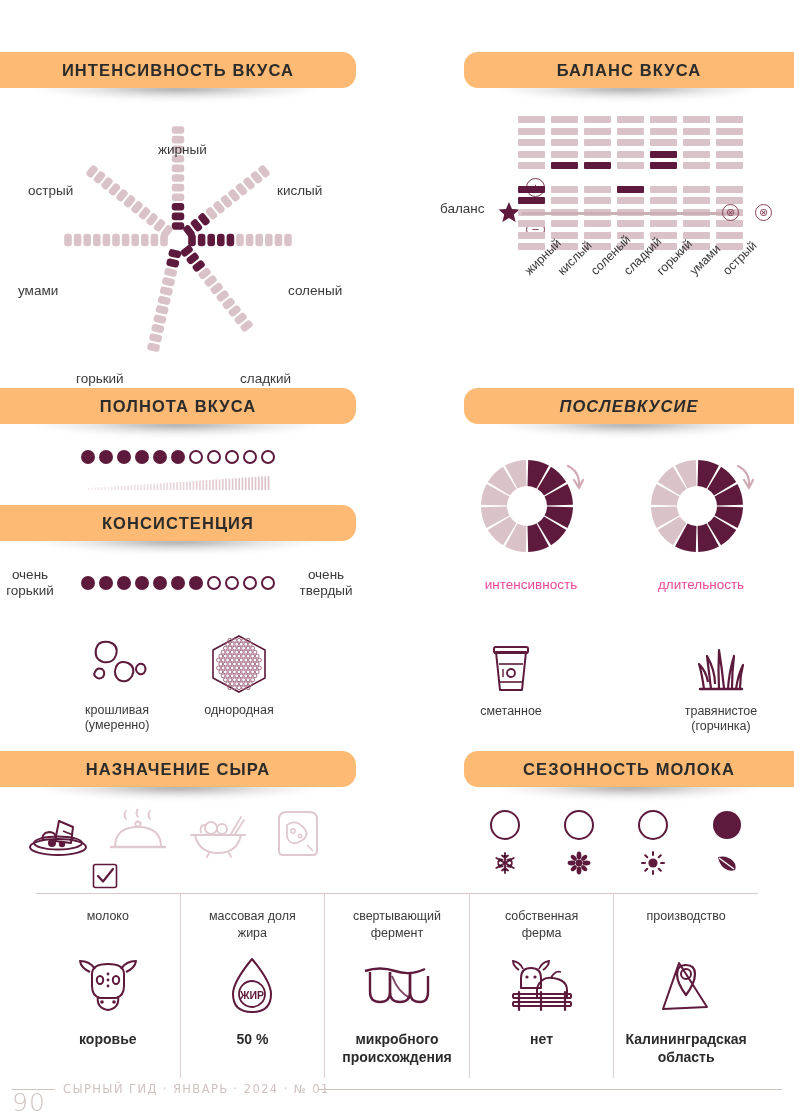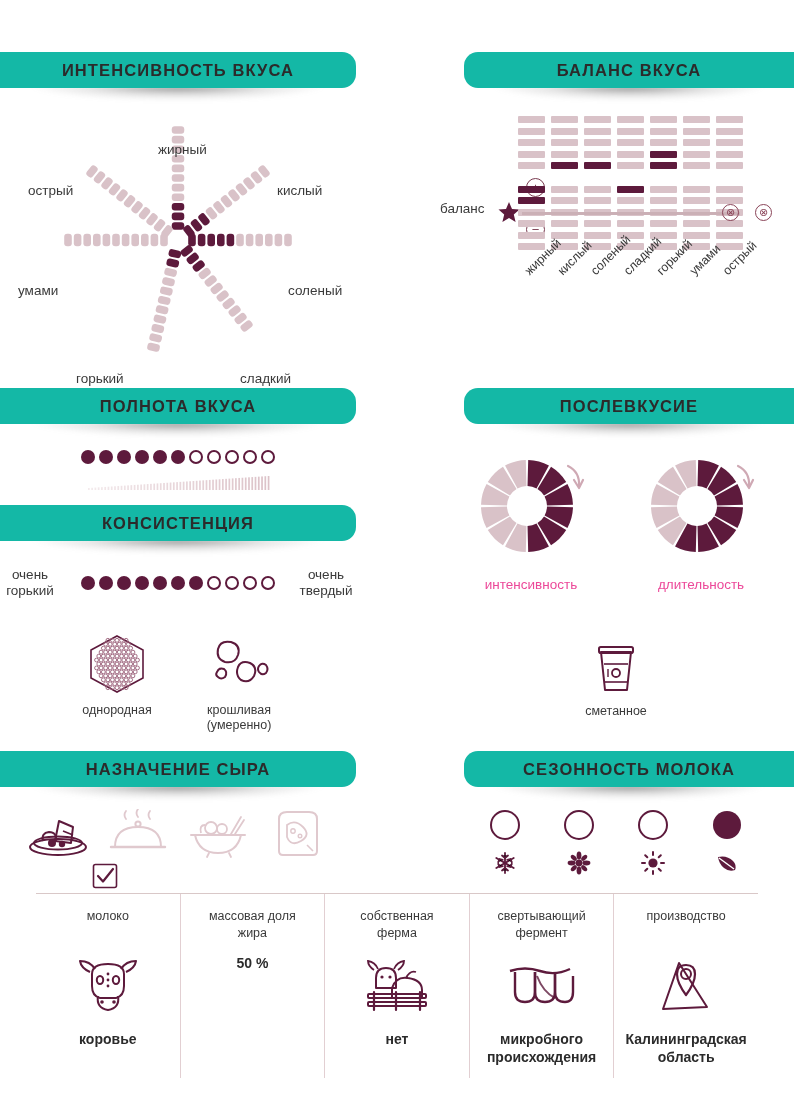--- a/index.html
+++ b/index.html
@@ -9,21 +9,21 @@
     font-family: "Liberation Sans", "DejaVu Sans", sans-serif;
     color: #3a3a3a;
     overflow: hidden;
   }
   .page { position: relative; width: 794px; height: 1118px; }
 
   
   .banner-wrap { position: relative; }
   .banner {
     position: relative;
-    background: #14b8a6;
+    background: #fdba74;
     border-top-right-radius: 14px;
     border-bottom-right-radius: 14px;
     height: 36px;
     display: flex; align-items: center; justify-content: center;
     z-index: 2;
   }
   .banner.right-side {
     border-top-right-radius: 0; border-bottom-right-radius: 0;
     border-top-left-radius: 14px; border-bottom-left-radius: 14px; justify-content: center;
   }
@@ -388,20 +388,32 @@
           <div class="dot off"></div>
           <div class="dot off"></div>
         </div>
       <div class="side-txt" style="width:66px;">
         <div>очень</div>
         <div>твердый</div>
       </div>
     </div>
 
     <div class="icon-row" style="margin-top:36px;gap:18px;align-items:flex-start;">
+      <div class="icon-item" style="width:104px;">
+        <svg width="62" height="58" viewBox="0 0 62 58">
+          <path d="M10,14 Q12,5 23,7 Q33,10 30,20 Q27,29 17,27 Q8,24 10,14 Z" fill="none" stroke="#5d1a3c" stroke-width="2"></path>
+          <path d="M30,32 Q33,25 42,28 Q50,32 46,41 Q41,49 33,45 Q27,40 30,32 Z" fill="none" stroke="#5d1a3c" stroke-width="2"></path>
+          <path d="M9,37 Q11,32 16,34 Q20,37 17,42 Q13,45 10,42 Q7,40 9,37 Z" fill="none" stroke="#5d1a3c" stroke-width="2"></path>
+          <path d="M51,31 Q54,27 58,30 Q61,34 58,38 Q54,41 51,37 Q49,34 51,31 Z" fill="none" stroke="#5d1a3c" stroke-width="2"></path>
+        </svg>
+        <div class="icon-cap">
+          <div>крошливая</div>
+          <div>(умеренно)</div>
+        </div>
+      </div>
       <div class="icon-item" style="width:104px;">
         <svg width="62" height="58" viewBox="0 0 62 58">
           <polygon points="31,1 57,15 57,43 31,57 5,43 5,15" fill="none" stroke="#5d1a3c" stroke-width="1.6"></polygon>
           <g id="honeycomb-cells" fill="none" stroke="#9a5f78" stroke-width=".9">
               <circle cx="21.90" cy="5.29" r="1.92"></circle>
               <circle cx="26.45" cy="5.29" r="1.92"></circle>
               <circle cx="31.00" cy="5.29" r="1.92"></circle>
               <circle cx="35.55" cy="5.29" r="1.92"></circle>
               <circle cx="40.10" cy="5.29" r="1.92"></circle>
               <circle cx="19.63" cy="9.24" r="1.92"></circle>
@@ -497,38 +509,26 @@
               <circle cx="26.45" cy="52.71" r="1.92"></circle>
               <circle cx="31.00" cy="52.71" r="1.92"></circle>
               <circle cx="35.55" cy="52.71" r="1.92"></circle>
               <circle cx="40.10" cy="52.71" r="1.92"></circle>
             </g>
         </svg>
         <div class="icon-cap">
           <div>однородная</div>
         </div>
       </div>
-      <div class="icon-item" style="width:104px;">
-        <svg width="62" height="58" viewBox="0 0 62 58">
-          <path d="M10,14 Q12,5 23,7 Q33,10 30,20 Q27,29 17,27 Q8,24 10,14 Z" fill="none" stroke="#5d1a3c" stroke-width="2"></path>
-          <path d="M30,32 Q33,25 42,28 Q50,32 46,41 Q41,49 33,45 Q27,40 30,32 Z" fill="none" stroke="#5d1a3c" stroke-width="2"></path>
-          <path d="M9,37 Q11,32 16,34 Q20,37 17,42 Q13,45 10,42 Q7,40 9,37 Z" fill="none" stroke="#5d1a3c" stroke-width="2"></path>
-          <path d="M51,31 Q54,27 58,30 Q61,34 58,38 Q54,41 51,37 Q49,34 51,31 Z" fill="none" stroke="#5d1a3c" stroke-width="2"></path>
-        </svg>
-        <div class="icon-cap">
-          <div>крошливая</div>
-          <div>(умеренно)</div>
-        </div>
-      </div>
     </div>
   </div>
 
   <div class="col-right" style="top:388px;">
     <div class="banner-wrap">
-      <div class="banner right-side" style="margin-left:26px; width:330px;">
+      <div class="banner right-side" style="margin-left:26px; width:330px;font-style:italic;">
         <span class="banner-title">ПОСЛЕВКУСИЕ</span>
       </div>
       <div class="banner-shadow" style="left:26px; width:330px;"></div>
     </div>
 
     <div class="donut-row" style="margin-top:24px;">
       <div class="donut-item">
         <svg width="112" height="112" viewBox="0 0 112 112">
           <g id="donut-0">
               <path d="M 53.20 12.02 A 46 46 0 0 1 73.95 17.57 L 61.54 40.42 A 20 20 0 0 0 52.52 38.01 Z" fill="#5d1a3c"></path>
@@ -579,20 +579,34 @@
           <rect x="6" y="3" width="34" height="6" rx="1.8" fill="none" stroke="#5d1a3c" stroke-width="2"></rect>
           <path d="M11,20 L35,20" stroke="#5d1a3c" stroke-width="1.6"></path>
           <path d="M12,38 L34,38" stroke="#5d1a3c" stroke-width="1.6"></path>
           <circle cx="23" cy="29" r="4" fill="none" stroke="#5d1a3c" stroke-width="1.8"></circle>
           <path d="M15,25 L15,33" stroke="#5d1a3c" stroke-width="1.4"></path>
         </svg>
         <div class="icon-cap">
           <div>сметанное</div>
         </div>
       </div>
+      <div class="icon-item" style="width:110px;">
+        <svg width="54" height="50" viewBox="0 0 54 50">
+          <path d="M6,45 L48,45" stroke="#5d1a3c" stroke-width="2.4" stroke-linecap="round"></path>
+          <path d="M10,45 Q8,30 5,20 Q12,27 14,38" fill="none" stroke="#5d1a3c" stroke-width="2.2" stroke-linejoin="round"></path>
+          <path d="M17,45 Q15,28 13,12 Q21,26 21,40" fill="none" stroke="#5d1a3c" stroke-width="2.2" stroke-linejoin="round"></path>
+          <path d="M25,45 Q24,26 25,6 Q28,25 30,44" fill="none" stroke="#5d1a3c" stroke-width="2.2" stroke-linejoin="round"></path>
+          <path d="M34,45 Q35,28 40,12 Q38,28 38,44" fill="none" stroke="#5d1a3c" stroke-width="2.2" stroke-linejoin="round"></path>
+          <path d="M42,45 Q44,31 49,21 Q46,32 46,44" fill="none" stroke="#5d1a3c" stroke-width="2.2" stroke-linejoin="round"></path>
+        </svg>
+        <div class="icon-cap">
+          <div>травянистое</div>
+          <div>(горчинка)</div>
+        </div>
+      </div>
     </div>
   </div>
 
   <div class="col-left" style="top:751px;">
     <div class="banner-wrap">
       <div class="banner">
           <span class="banner-title">НАЗНАЧЕНИЕ СЫРА</span>
         </div>
       <div class="banner-shadow"></div>
     </div>
@@ -746,22 +760,49 @@
         <div class="tcell-val">
           <div>коровье</div>
         </div>
       </div>
 
       <div class="tcell">
         <div class="tcell-head">
           <div>массовая доля</div>
           <div>жира</div>
         </div>
+        <div class="tcell-icon">
+          <svg width="54" height="62" viewBox="0 0 54 62">
+            <path d="M27,3 Q8,26 8,38 Q8,56 27,56 Q46,56 46,38 Q46,26 27,3 Z" fill="none" stroke="#5d1a3c" stroke-width="2" stroke-linejoin="round"></path>
+            <circle cx="27" cy="38" r="13" fill="none" stroke="#5d1a3c" stroke-width="1.8"></circle>
+            <text x="27" y="42.5" text-anchor="middle" font-family="Liberation Sans, sans-serif" font-size="10.5" font-weight="700" fill="#5d1a3c">ЖИР</text>
+          </svg>
+        </div>
         <div class="tcell-val">
           <div>50 %</div>
+        </div>
+      </div>
+
+      <div class="tcell">
+        <div class="tcell-head">
+          <div>свертывающий</div>
+          <div>фермент</div>
+        </div>
+        <div class="tcell-icon">
+          <svg width="70" height="58" viewBox="0 0 70 58">
+            <path d="M8,14 L8,34 Q8,44 18,44 Q28,44 28,34 L28,14" fill="none" stroke="#5d1a3c" stroke-width="2.4"></path>
+            <path d="M28,14 L28,34 Q28,44 38,44 Q48,44 48,34 L48,14" fill="none" stroke="#5d1a3c" stroke-width="2.4"></path>
+            <path d="M48,14 L48,34 Q48,44 58,44 Q66,44 66,34 L66,18" fill="none" stroke="#5d1a3c" stroke-width="2.4"></path>
+            <path d="M3,13 Q18,8 33,13 Q48,18 63,11" fill="none" stroke="#5d1a3c" stroke-width="2.4"></path>
+            <path d="M30,18 Q36,34 48,40" fill="none" stroke="#5d1a3c" stroke-width="2" opacity=".8"></path>
+          </svg>
+        </div>
+        <div class="tcell-val">
+          <div>микробного</div>
+          <div>происхождения</div>
         </div>
       </div>
 
       <div class="tcell">
         <div class="tcell-head">
           <div>собственная</div>
           <div>ферма</div>
         </div>
         <div class="tcell-icon">
           <svg width="70" height="58" viewBox="0 0 70 58">
@@ -777,52 +818,38 @@
             <path d="M12,34 L12,52 M34,34 L34,52 M58,34 L58,52" stroke="#5d1a3c" stroke-width="2.2" stroke-linecap="round"></path>
           </svg>
         </div>
         <div class="tcell-val">
           <div>нет</div>
         </div>
       </div>
 
       <div class="tcell">
         <div class="tcell-head">
-          <div>свертывающий</div>
-          <div>фермент</div>
-        </div>
-        <div class="tcell-icon">
-          <svg width="70" height="58" viewBox="0 0 70 58">
-            <path d="M8,14 L8,34 Q8,44 18,44 Q28,44 28,34 L28,14" fill="none" stroke="#5d1a3c" stroke-width="2.4"></path>
-            <path d="M28,14 L28,34 Q28,44 38,44 Q48,44 48,34 L48,14" fill="none" stroke="#5d1a3c" stroke-width="2.4"></path>
-            <path d="M48,14 L48,34 Q48,44 58,44 Q66,44 66,34 L66,18" fill="none" stroke="#5d1a3c" stroke-width="2.4"></path>
-            <path d="M3,13 Q18,8 33,13 Q48,18 63,11" fill="none" stroke="#5d1a3c" stroke-width="2.4"></path>
-            <path d="M30,18 Q36,34 48,40" fill="none" stroke="#5d1a3c" stroke-width="2" opacity=".8"></path>
-          </svg>
-        </div>
-        <div class="tcell-val">
-          <div>микробного</div>
-          <div>происхождения</div>
-        </div>
-      </div>
-
-      <div class="tcell">
-        <div class="tcell-head">
           <div>производство</div>
         </div>
         <div class="tcell-icon">
           <svg width="62" height="60" viewBox="0 0 62 60">
             <path d="M24,6 L52,50 L8,52 Z" fill="none" stroke="#5d1a3c" stroke-width="2" stroke-linejoin="round"></path>
             <path d="M31,8 Q40,8 40,17 Q40,26 31,38 Q22,26 22,17 Q22,8 31,8 Z" fill="none" stroke="#5d1a3c" stroke-width="2.2" stroke-linejoin="round"></path>
             <circle cx="31" cy="17" r="5" fill="none" stroke="#5d1a3c" stroke-width="2"></circle>
           </svg>
         </div>
         <div class="tcell-val">
           <div>Калининградская</div>
           <div>область</div>
         </div>
       </div>
 
     </div>
   </div>
 
+  <div class="footer">
+    <div class="footer-rule-l"></div>
+    <div class="footer-rule-r"></div>
+    <div class="footer-num">90</div>
+    <div class="footer-txt">СЫРНЫЙ ГИД  ·  ЯНВАРЬ · 2024 · № 01</div>
+  </div>
 
 </div>
 
 </body></html>

